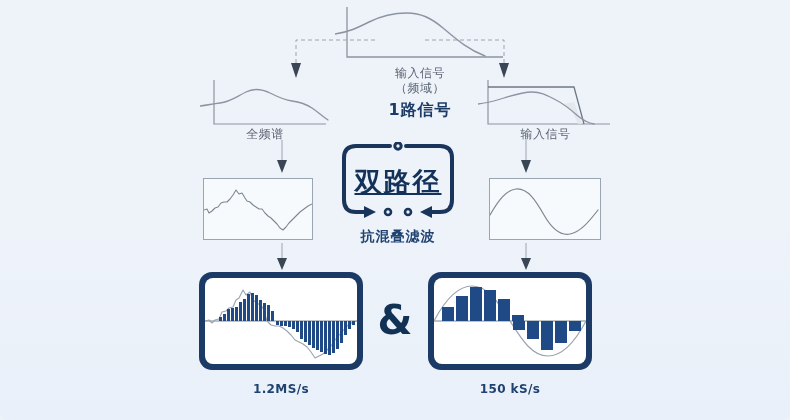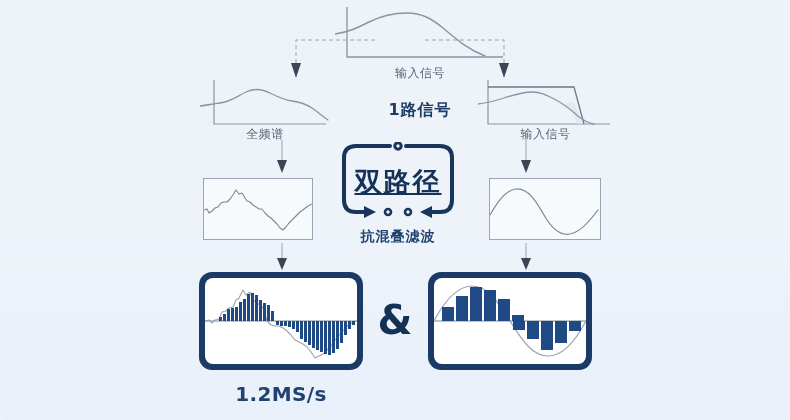--- a/index.html
+++ b/index.html
@@ -44,21 +44,21 @@
   .cap-navy-sm {
     color: #1f4270;
     font-size: 14px;
     font-weight: bold;
     text-align: center;
     letter-spacing: 1px;
     white-space: nowrap;
   }
   .rate-label {
     color: #1f4270;
-    font-size: 20px;
+    font-size: 12px;
     font-weight: bold;
     text-align: center;
     letter-spacing: 0.4px;
     white-space: nowrap;
   }
   .center-word {
     color: #143259;
     font-size: 27px;
     font-weight: bold;
     letter-spacing: 2px;
@@ -99,20 +99,21 @@
 
 <div id="stage">
 
   <div class="abs" style="left:335px; top:4px; width:170px; height:62px;">
     <svg width="170" height="62" viewBox="0 0 170 62">
       <path d="M12 3 L12 53 L168 53" fill="none" stroke="#8b95a1" stroke-width="1.3"></path>
       <path d="M0 30 C 14 28, 22 24, 34 18 C 46 12, 58 9, 72 9 C 86 9, 96 14, 108 24 C 120 34, 132 45, 150 52" fill="none" stroke="#8b95a1" stroke-width="1.4" stroke-linecap="round"></path>
     </svg>
   </div>
   <div class="abs cap-gray" style="left:345px; top:66px; width:150px;">输入信号</div>
+  <div class="abs cap-gray" style="left:345px; top:81px; width:150px;">（频域）</div>
   <div class="abs cap-navy" style="left:345px; top:100px; width:150px;">1路信号</div>
 
   <div class="abs" style="left:260px; top:38px; width:280px; height:48px;">
     <svg width="280" height="48" viewBox="0 0 280 48">
 
       <path d="M115 2 L36 2 L36 26" fill="none" stroke="#9aa4b0" stroke-width="1" stroke-dasharray="4 3"></path>
       <polygon points="31,25 41,25 36,40" fill="#3b4654"></polygon>
 
       <path d="M165 2 L244 2 L244 26" fill="none" stroke="#9aa4b0" stroke-width="1" stroke-dasharray="4 3"></path>
       <polygon points="239,25 249,25 244,40" fill="#3b4654"></polygon>
@@ -280,14 +281,15 @@
         <g fill="#1f4a86">
           <rect x="79" y="43" width="12" height="9"></rect>
           <rect x="93" y="43" width="12" height="18"></rect>
           <rect x="107" y="43" width="12" height="29"></rect>
           <rect x="121" y="43" width="12" height="22"></rect>
           <rect x="135" y="43" width="12" height="10"></rect>
         </g>
       </svg>
     </div>
   </div>
+  <div class="abs rate-label" style="left:428px; top:382px; width:164px;">150 kS/s</div>
 
 </div>
 
 </body></html>

